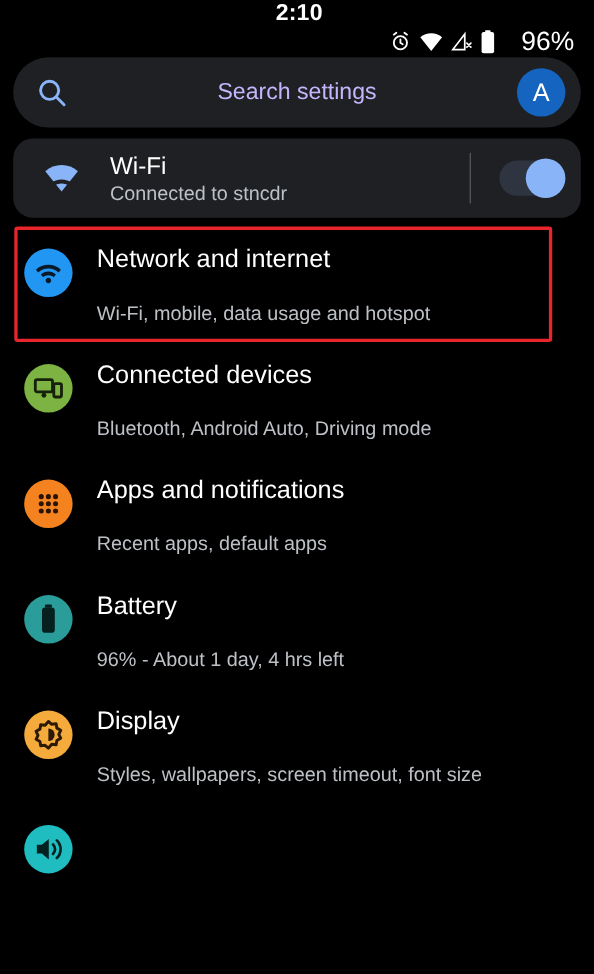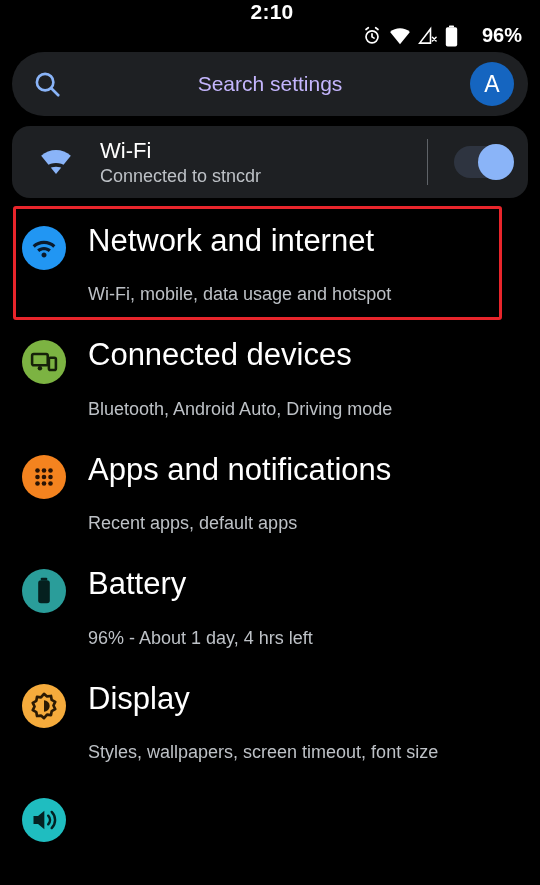--- a/index.html
+++ b/index.html
@@ -12,21 +12,21 @@
   #screen { position:relative; width:540px; height:885px; background:#000; }
 
   
   .statusbar {
     height:46px; display:flex; align-items:center;
     padding:0 18px 0 22px; color:#fff;flex-direction:column;
   }
   .status-clock { font-size:21px; font-weight:700; letter-spacing:.2px; }
   .status-right { margin-left:auto; display:flex; align-items:center; gap:7px; }
   .status-right svg { display:block; }
-  .status-batt-pct { font-size:20px; font-weight:700; margin-left:17px; }
+  .status-batt-pct { font-size:24px; font-weight:400; margin-left:17px; }
 
   
   .searchbar {
     margin:6px 12px 0 12px; height:64px;
     background:#1e2023; border-radius:32px;
     display:flex; align-items:center; padding:0 14px 0 20px;
     position:relative;
   }
   .search-icon { width:30px; height:30px; flex:0 0 30px; }
   .search-placeholder {
@@ -69,21 +69,21 @@
     position:relative;
   }
   .row-icon {
     width:44px; height:44px; flex:0 0 44px;
     border-radius:50%;
     display:flex; align-items:center; justify-content:center;
     margin-top:4px;
   }
   .row-icon svg { display:block; }
   .row-text { margin-left:22px; flex:1 1 auto; min-width:0; }
-  .row-title { font-size:31px; color:#fff; line-height:1.2; }
+  .row-title { font-size:23px; color:#fff; line-height:1.2; }
   .row-sub {
     font-size:18px; color:#bdc1c6; margin-top:23px;
     line-height:1.35; max-width:400px;
   }
 
   
   .row.highlighted { }
   .hl-box {
     position:absolute; left:13px; right:38px; top:0; bottom:0;
     border:3px solid #e8252b; border-radius:3px; pointer-events:none;

